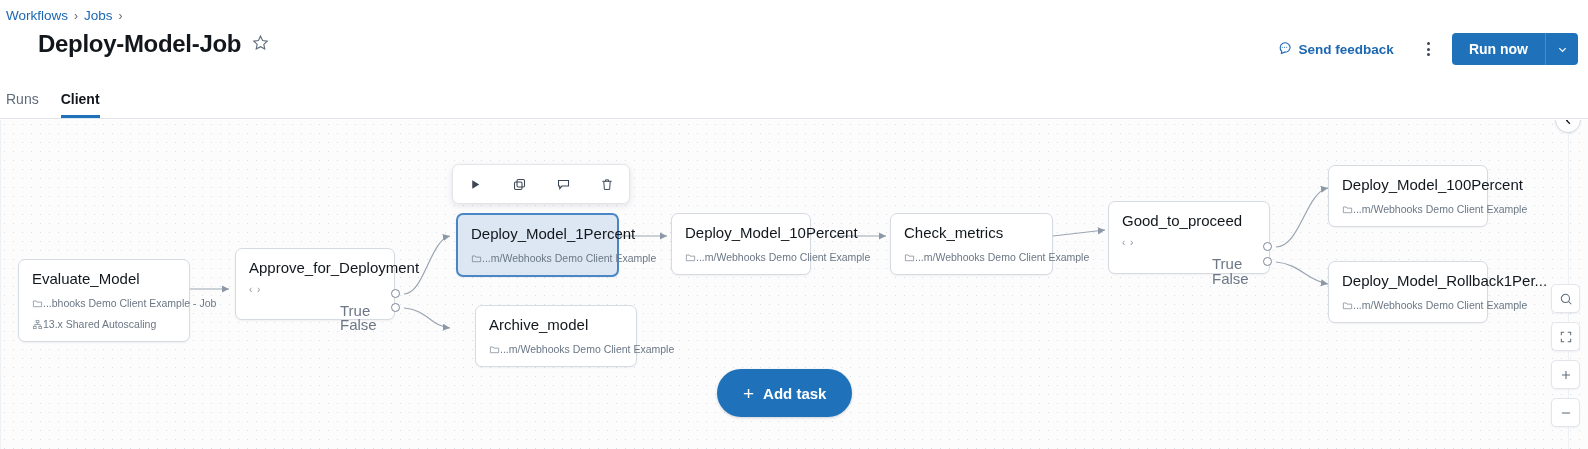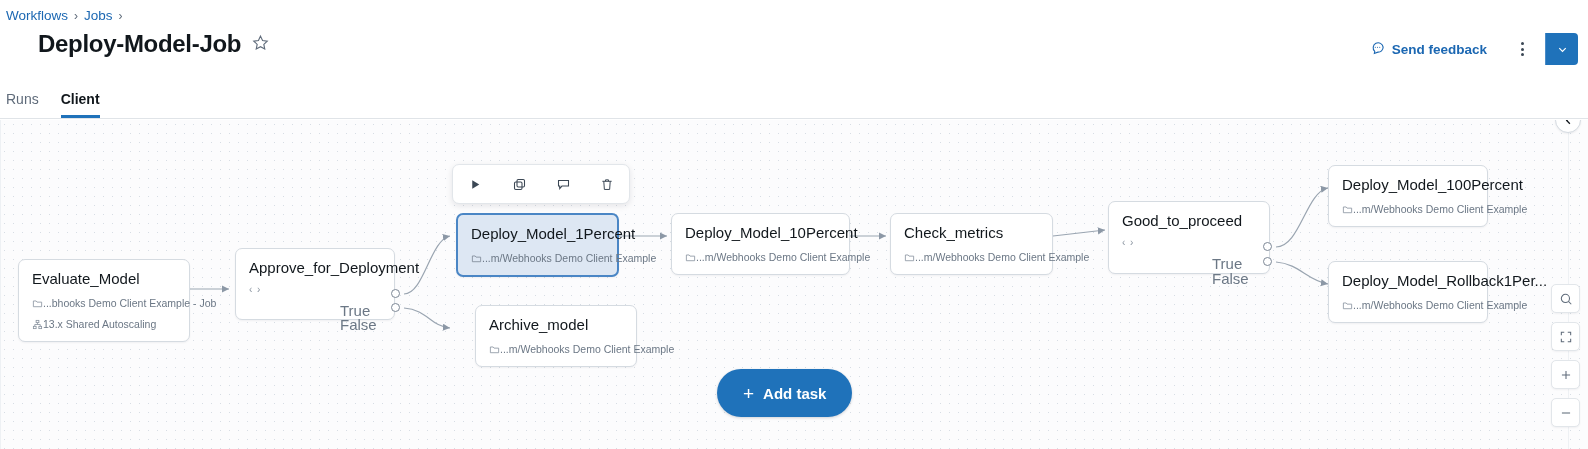--- a/index.html
+++ b/index.html
@@ -226,20 +226,21 @@
 
     <button class="kebab-btn">
       <span class="dots">
           <i></i>
           <i></i>
           <i></i>
         </span>
     </button>
 
     <div class="run-group">
+      <button class="run-now">Run now</button>
       <button class="run-caret">
         <svg width="11" height="11" viewBox="0 0 24 24" fill="none" stroke="#ffffff" stroke-width="2.6">
           <polyline points="5,9 12,16 19,9"></polyline>
         </svg>
       </button>
     </div>
   </div>
 
   <div class="tabs">
     <button class="tab">Runs</button>
@@ -355,21 +356,21 @@
       <div class="n-row">
         <span class="ic">
           <svg width="11" height="11" viewBox="0 0 24 24" fill="none" stroke="#8a94a0" stroke-width="1.8">
               <path d="M3 6.5h6l2 2.5h10v10H3z"></path>
             </svg>
         </span>
         <span>...m/Webhooks Demo Client Example</span>
       </div>
     </div>
 
-    <div class="node" style="left:671px; top:93px; width:179px;">
+    <div class="node" style="left:671px; top:93px; width:140px;">
       <div class="n-title">Deploy_Model_10Percent</div>
       <div class="n-row">
         <span class="ic">
           <svg width="11" height="11" viewBox="0 0 24 24" fill="none" stroke="#8a94a0" stroke-width="1.8">
               <path d="M3 6.5h6l2 2.5h10v10H3z"></path>
             </svg>
         </span>
         <span>...m/Webhooks Demo Client Example</span>
       </div>
     </div>

